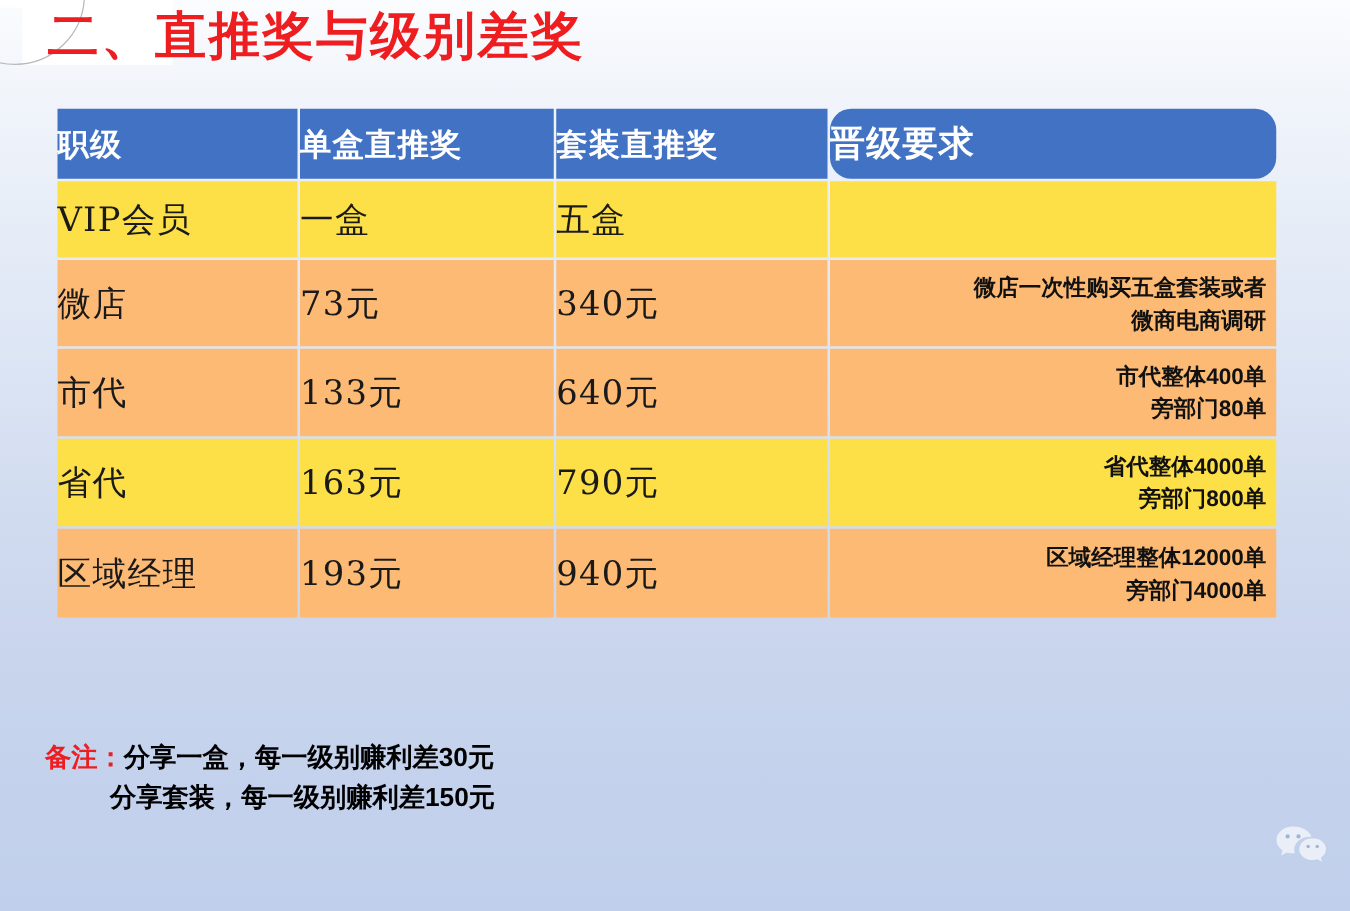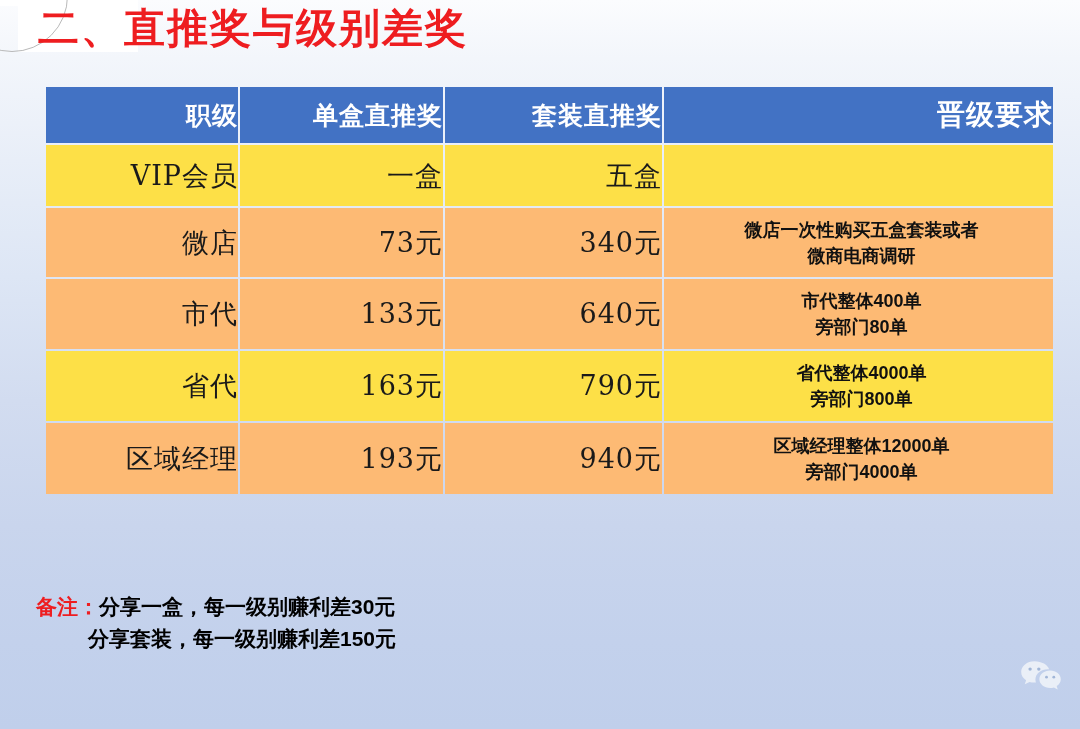--- a/index.html
+++ b/index.html
@@ -79,55 +79,55 @@
     width: 977px;
     border-collapse: separate;
     border-spacing: 2px;
     table-layout: fixed;
   }
   .bonus-table th,
   .bonus-table td {
     padding: 0;
     margin: 0;
     vertical-align: middle;
-    text-align: right;
+    text-align: left;
   }
   .bonus-table thead th {
     background: #4272c4;
     color: #ffffff;
     height: 56px;
     font-size: 25px;
     font-weight: 700;
     letter-spacing: 1px;
     font-family: "DejaVu Serif", "Liberation Serif", serif;
   }
   .bonus-table thead th.col-req {
     font-size: 28px;
   }
   .col-rank  { width: 192px; }
   .col-box   { width: 203px; }
   .col-set   { width: 217px; }
-  .col-req   { width: 389px; }
+  .col-req   { width: 357px; border-radius: 17px; }
 
   .bonus-table tbody tr.odd td  { background: #fde047; }
   .bonus-table tbody tr.even td { background: #fdba74; }
 
   .bonus-table tbody td {
     color: #1a1a1a;
     font-size: 26px;
     font-family: "DejaVu Serif", "Liberation Serif", serif;
   }
   .bonus-table tbody td.cell-rank,
   .bonus-table tbody td.cell-box,
   .bonus-table tbody td.cell-set {
     font-size: 27px;
     letter-spacing: 1px;
   }
   .bonus-table tbody td.cell-req {
-    text-align: center;
+    text-align: right;
     padding-left: 14px;
     padding-right: 8px;
     font-family: "Liberation Sans", "DejaVu Sans", sans-serif;
     font-size: 18px;
     font-weight: 700;
     line-height: 26px;
     color: #111111;
   }
   .bonus-table tbody td.cell-req.centered {
     text-align: center;

